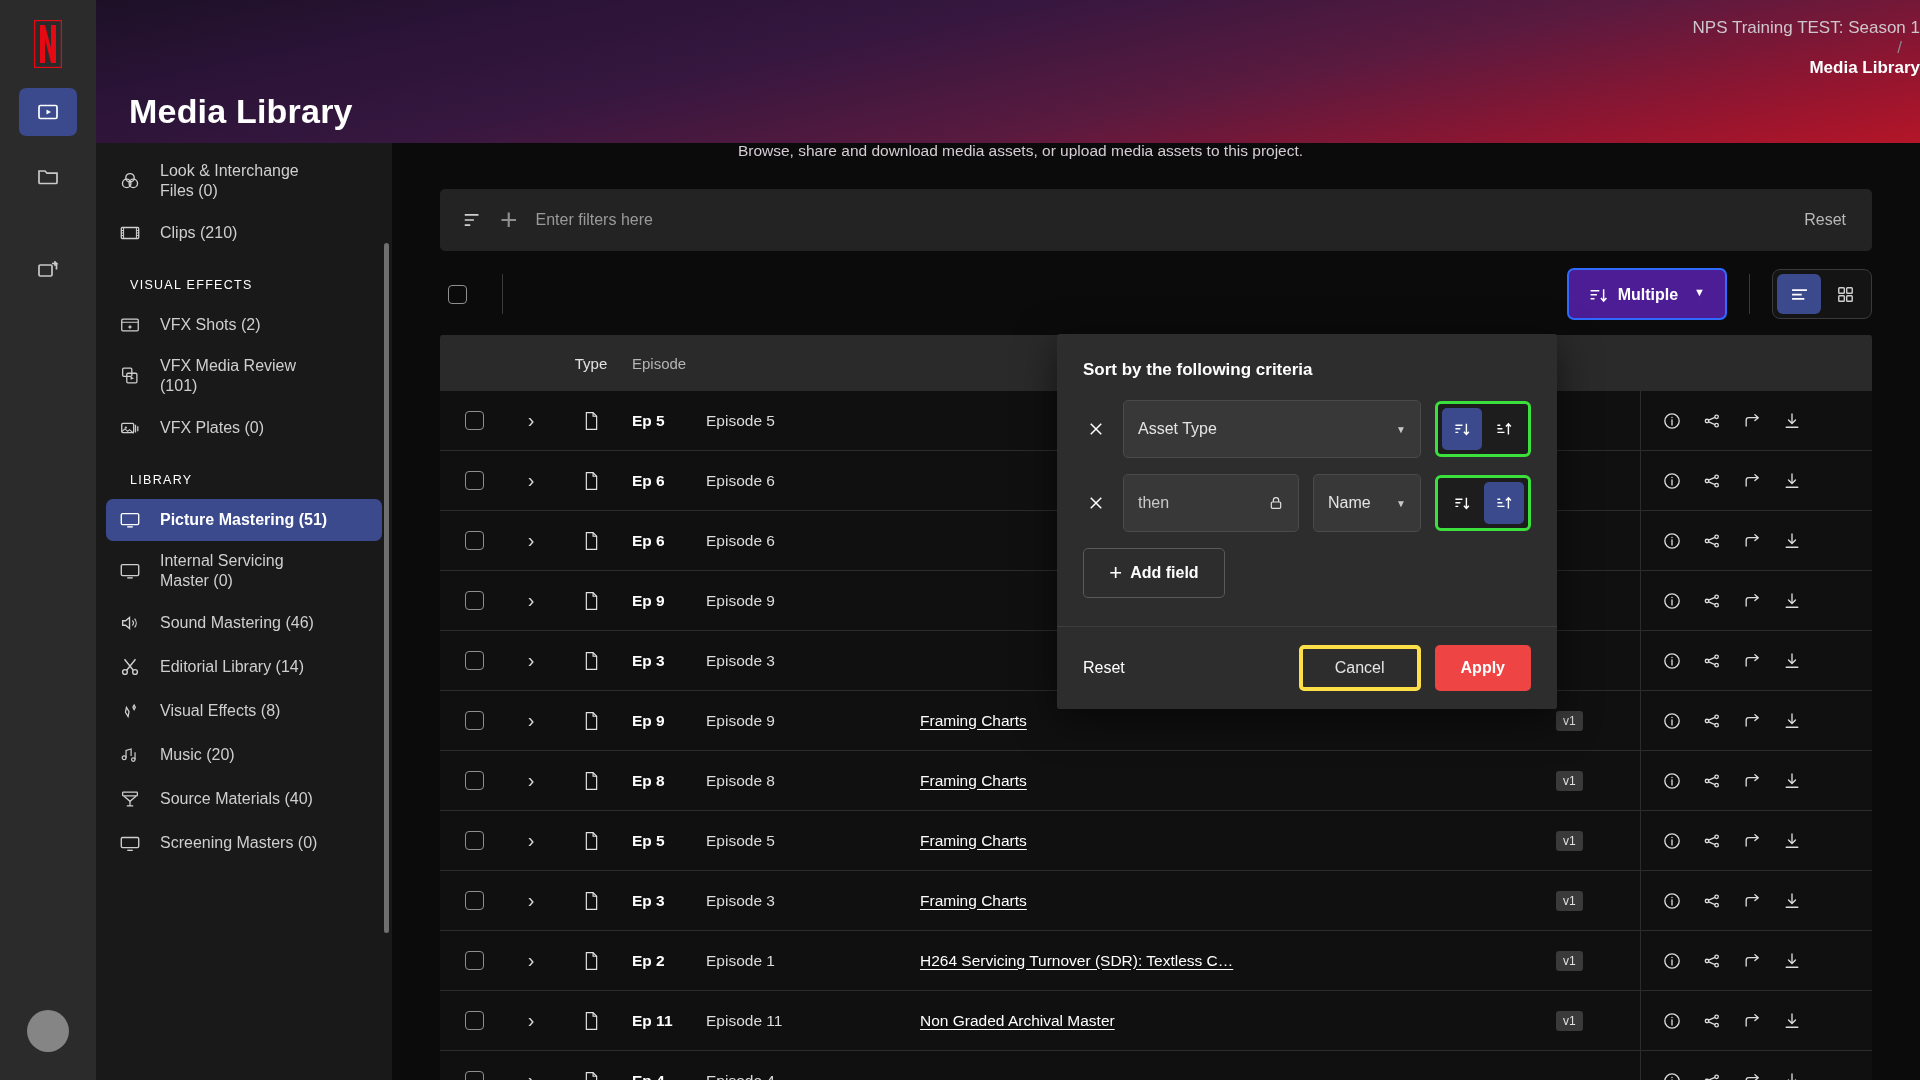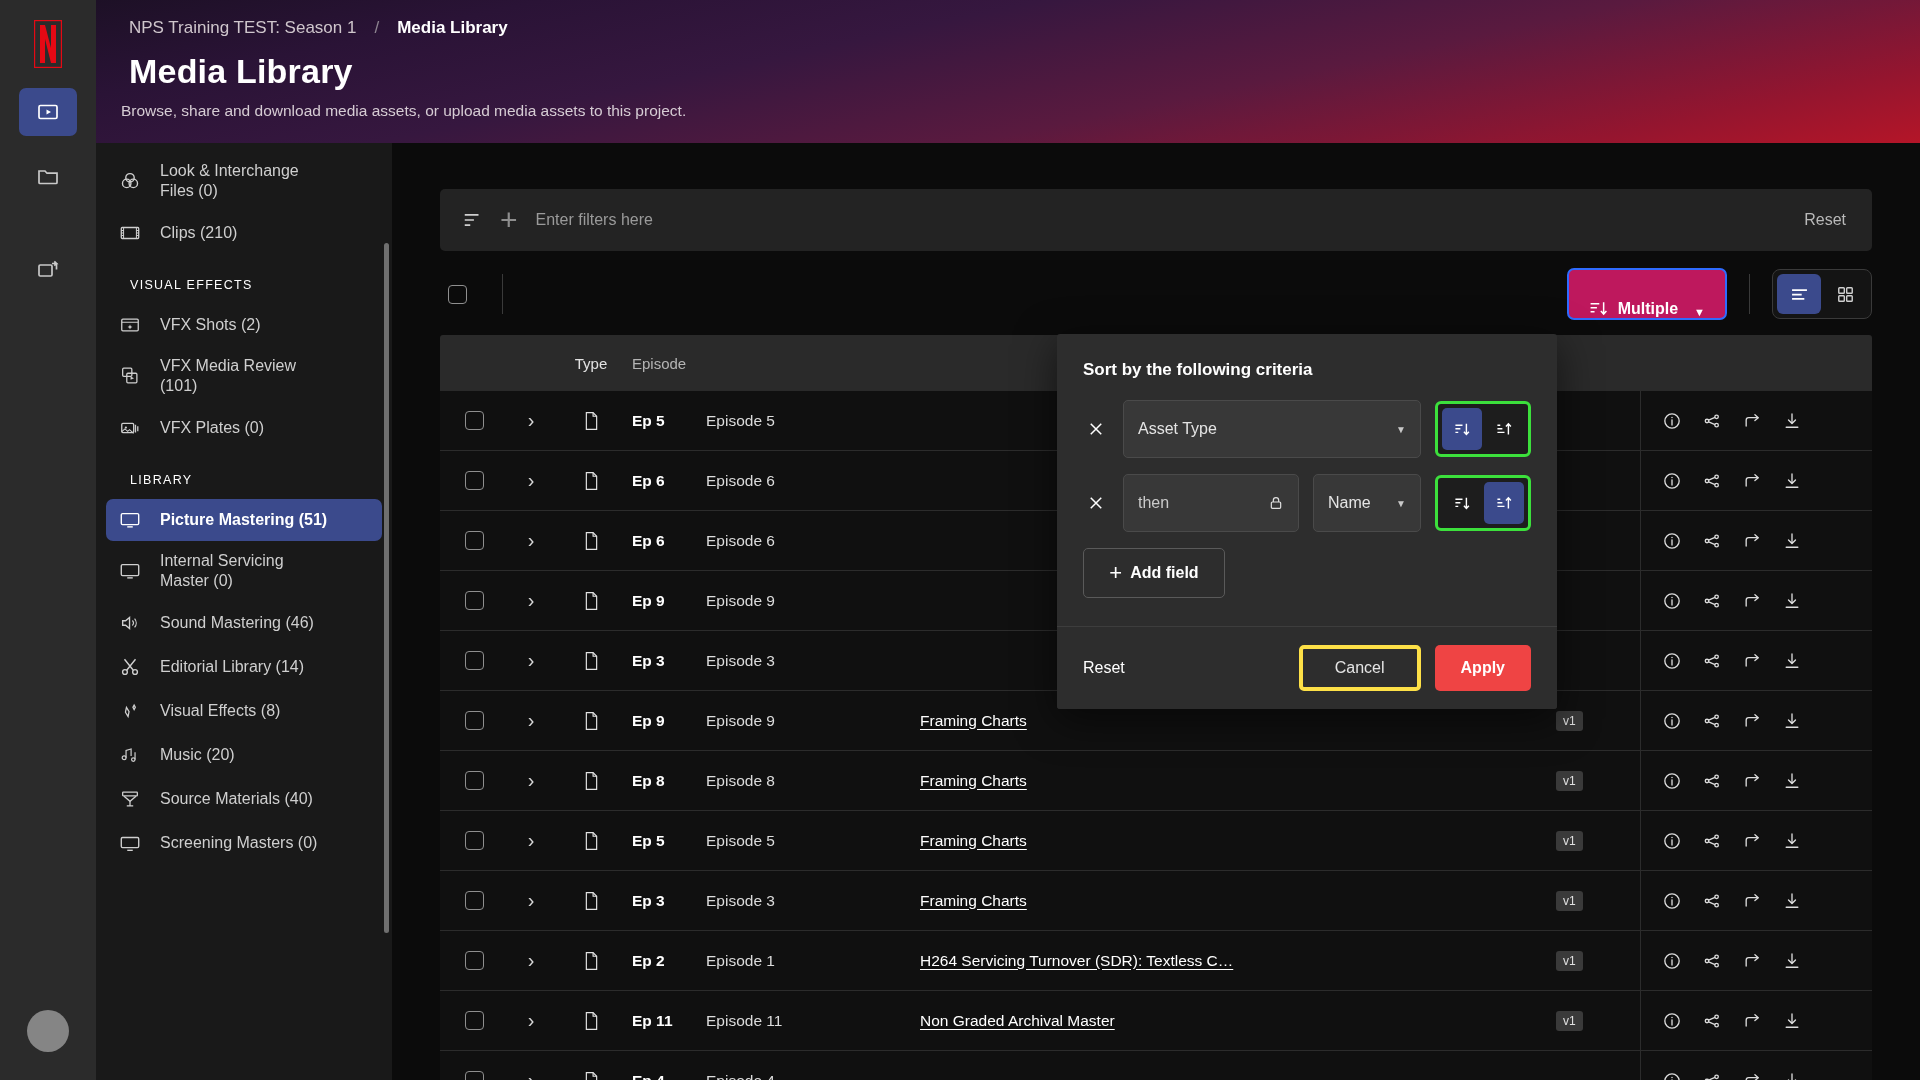--- a/index.html
+++ b/index.html
@@ -34,26 +34,26 @@
     width: 42px; height: 42px; border-radius: 50%; background: #858585;
   }
 
   
   .header {
     position: absolute; left: 96px; top: 0; width: 1824px; height: 143px;
     background: linear-gradient(168deg, #1d1026 0%, #2a1336 18%, #36173f 38%, #5a1a3f 62%, #94152f 86%, #b41528 100%);
     z-index: 30;
     padding: 18px 0 0 0;
   }
-  .breadcrumb { margin-left: 33px; display: flex; align-items: flex-end; gap: 0; font-size: 17px; }
+  .breadcrumb { margin-left: 33px; display: flex; align-items: flex-end; gap: 0; font-size: 17px; flex-direction: column; }
   .bc-proj { color: #cfc6cc; }
   .bc-sep { color: #8d8490; margin: 0 18px; }
   .bc-cur { color: #ffffff; font-weight: bold; }
   .page-title { margin-left: 33px; margin-top: 14px; font-size: 34px; font-weight: bold; color: #fff; letter-spacing: 0.2px; }
-  .page-sub { margin-left: 25px; margin-top: 11px; font-size: 15.5px; color: #d6ccd4; }
+  .page-sub { margin-left: 25px; margin-top: 11px; font-size: 15.5px; color: #d6ccd4; text-align: center; }
 
   
   .sidenav {
     position: absolute; left: 96px; top: 143px;
     width: 296px; height: 937px;
     background: #191919;
     overflow: hidden;
     z-index: 20;
   }
   .nav-scroll { padding: 8px 0 0 0; }
@@ -103,23 +103,23 @@
     margin: 14px 48px 0 48px; height: 58px;
     display: flex; align-items: center;
   }
   .cb {
     width: 19px; height: 19px; border: 1.6px solid #8f8f8f; border-radius: 4px;
     background: transparent; flex: 0 0 19px;
   }
   .tb-div { width: 1px; height: 40px; background: #3a3a3a; margin: 0 0 0 28px; }
   .tb-spacer { flex: 1; }
   .sort-btn {
-    height: 52px; padding: 0 20px; border-radius: 7px;
-    background: #be185d; border: 2px solid #2f6bff;
-    display: flex; align-items: flex-end; gap: 10px;
+    height: 52px; padding: 16px 20px; border-radius: 7px;
+    background: #4c1d95; border: 2px solid #2f6bff;
+    display: flex; align-items: flex-start; gap: 10px;
     color: #ffffff; font-size: 16px; font-weight: bold;
   }
   .tb-div2 { width: 1px; height: 40px; background: #3a3a3a; margin: 0 22px; }
   .viewtoggle {
     height: 50px; padding: 4px; border-radius: 8px; background: #141414;
     border: 1px solid #3a3a3a; display: flex; align-items: center; gap: 2px;
   }
   .vt-btn { width: 44px; height: 40px; border-radius: 6px; display:flex; align-items:center; justify-content:center; color:#cfcfcf; }
   .vt-btn.active { background: #3b4a8c; color: #fff; }
 

